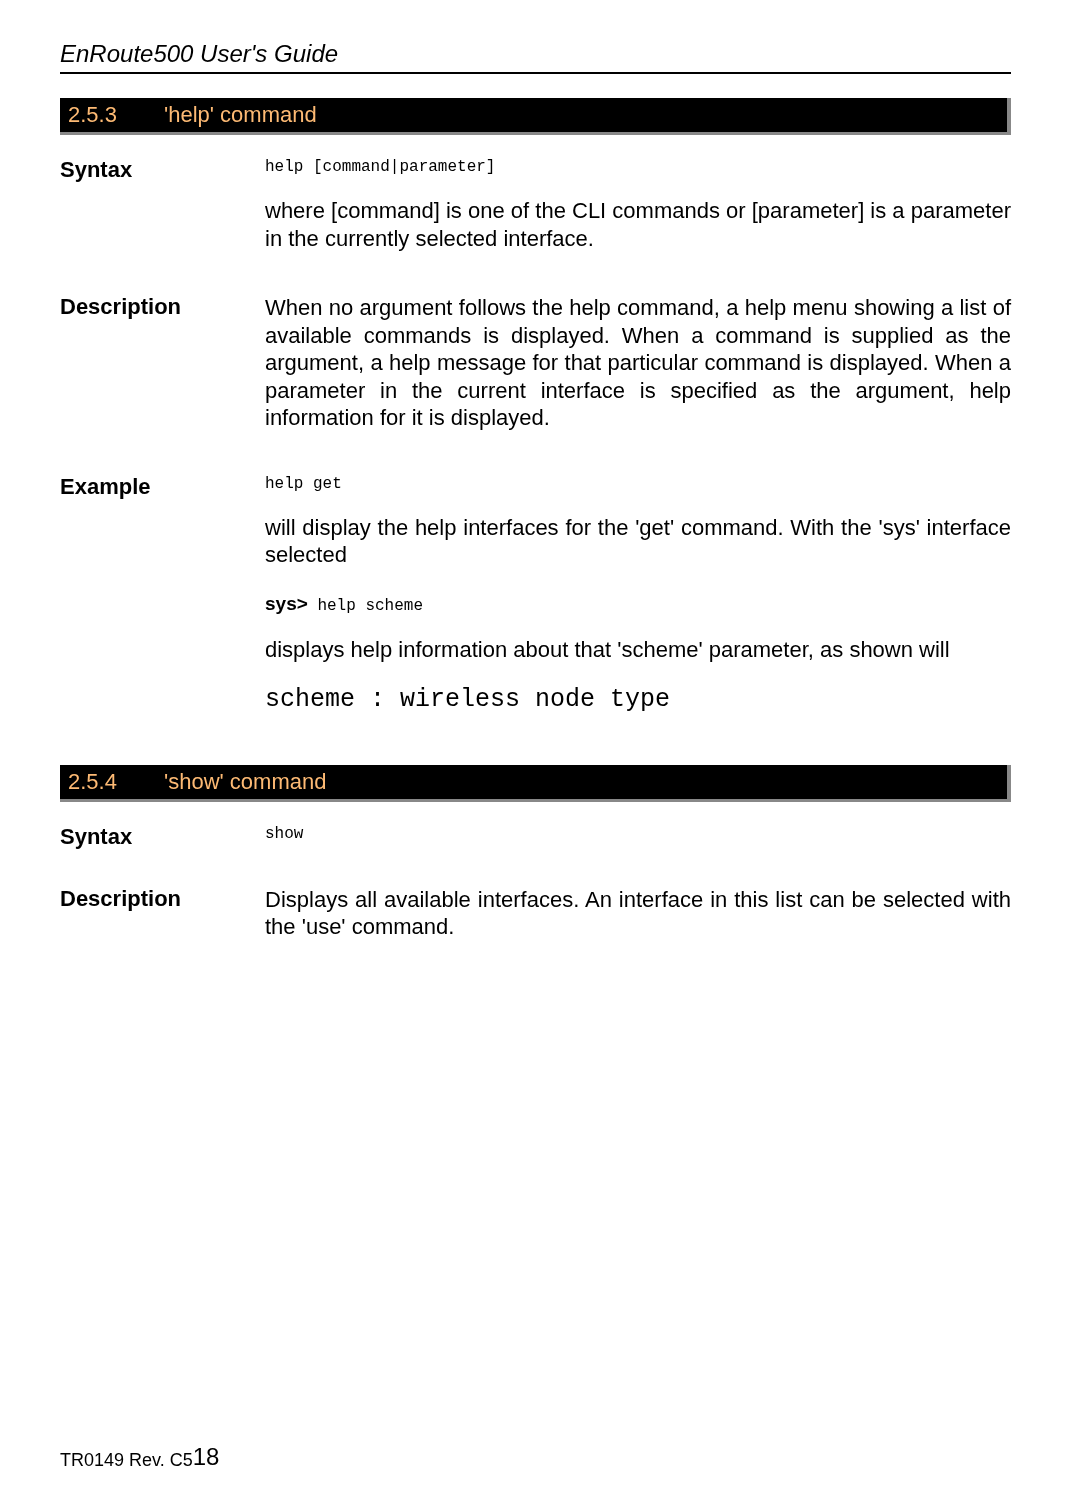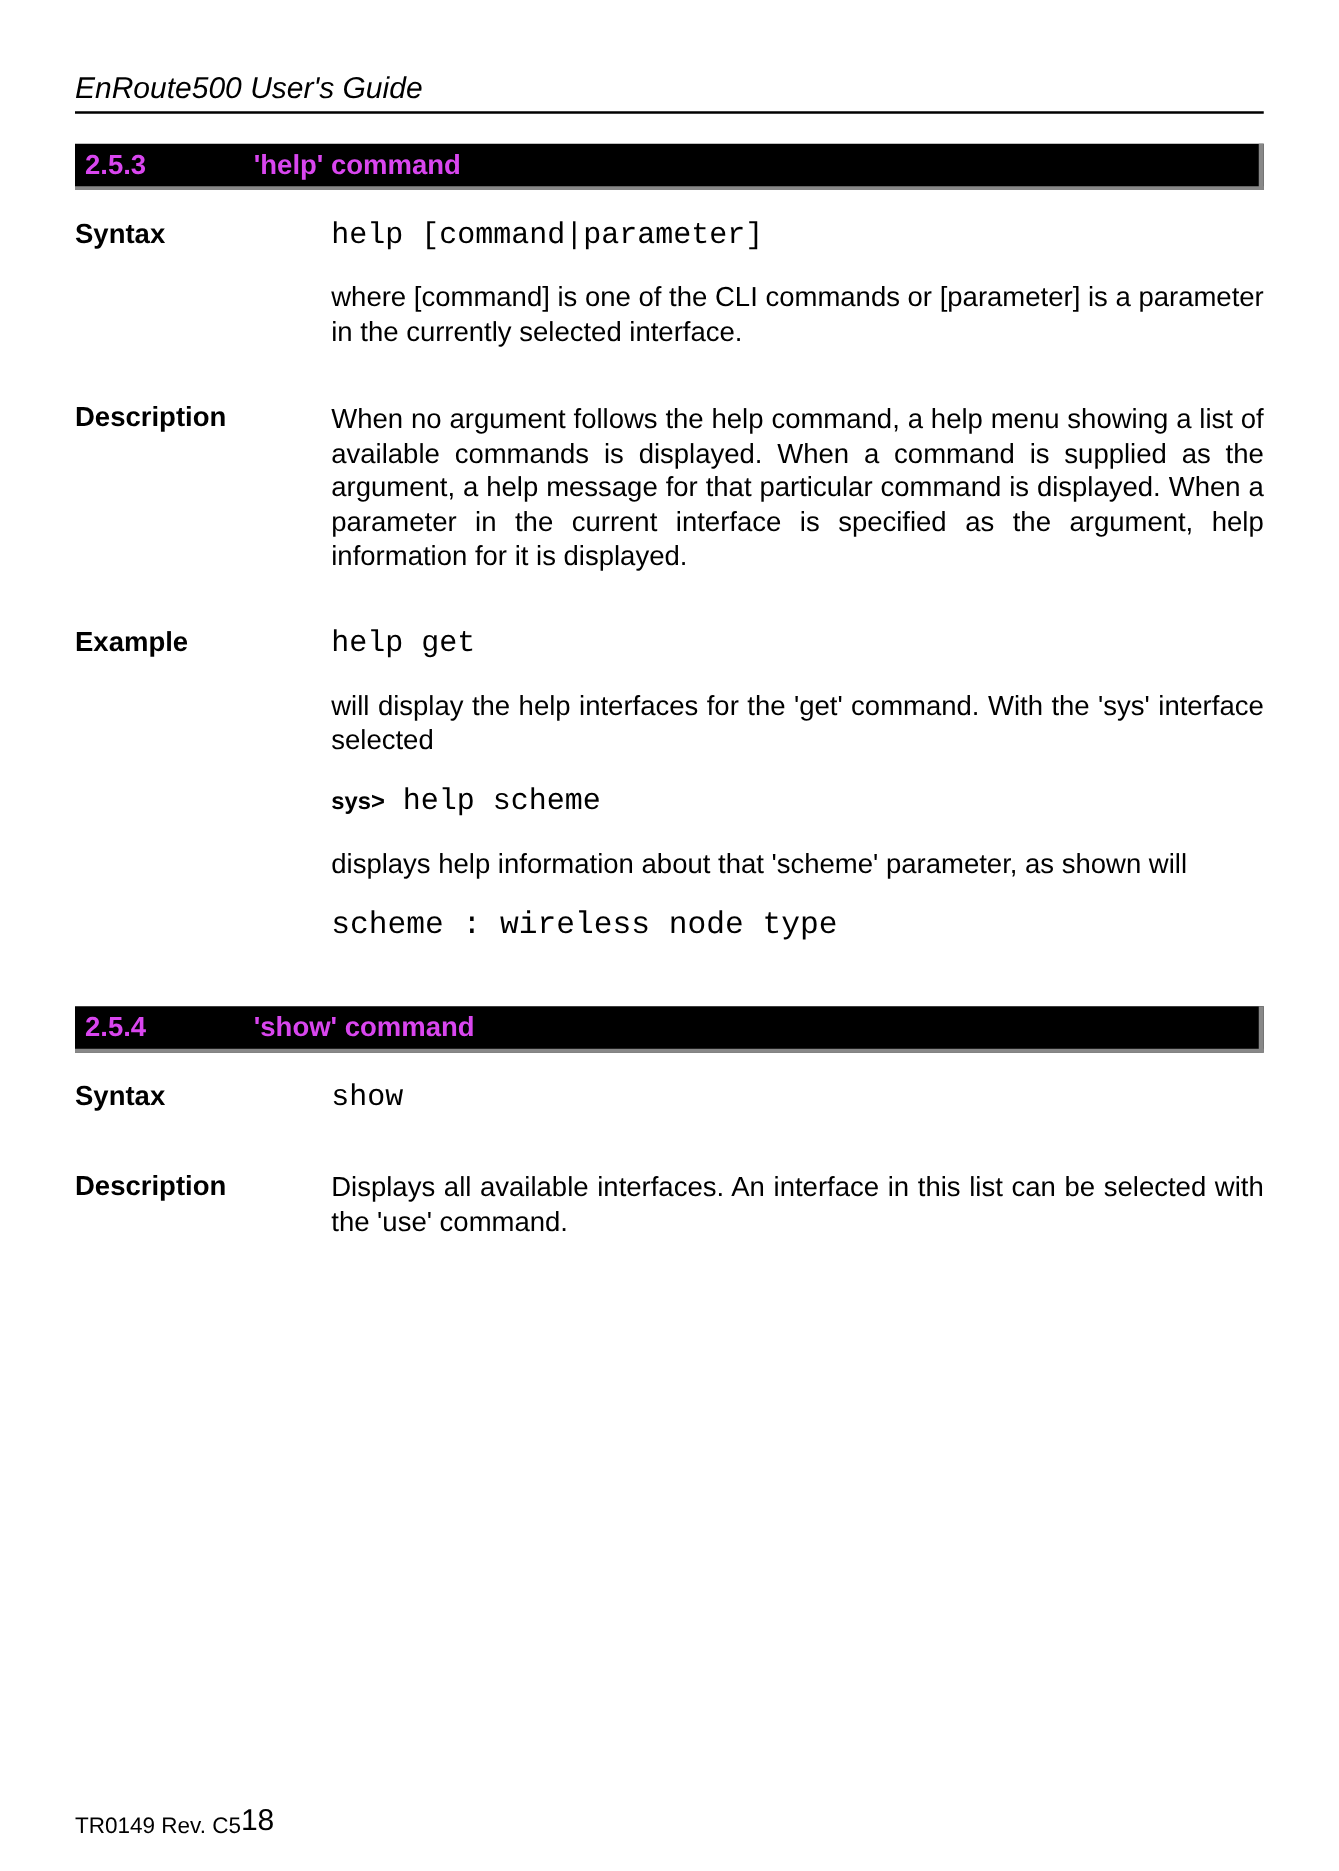--- a/index.html
+++ b/index.html
@@ -13,38 +13,36 @@
   .page {
     padding: 40px 60px 40px 60px;
     box-sizing: border-box;
     min-height: 1497px;
     position: relative;
   }
   .header-title {
     font-style: italic;
     font-size: 24px;
     margin-bottom: 4px;
-    margin-top: 17px;
   }
   .header-line {
     border: none;
     border-top: 2px solid #000;
     margin: 0 0 24px 0;
   }
   .section-bar {
     background: #000;
-    color: #d946ef;
-    font-weight: bold;
+    color: #fdba74;
+    font-weight: normal;
     font-size: 22px;
     padding: 4px 8px;
     margin-bottom: 22px;
     border-right: 4px solid #888;
     border-bottom: 3px solid #888;
     display: flex;
-    gap: 39px;
   }
   .section-num {
     width: 96px;
     flex-shrink: 0;
   }
   .row {
     display: flex;
     margin-bottom: 22px;
     font-size: 22px;
     gap: 25px;
@@ -54,21 +52,21 @@
     flex-shrink: 0;
     font-weight: bold;
   }
   .content-col {
     flex: 1;
     text-align: justify;
     line-height: 1.25;
   }
   .mono {
     font-family: "Courier New", Courier, monospace;
-    font-size: 24px;
+    font-size: 16px;
   }
   .mono-bold {
     font-family: Liberation Sans, sans-serif;
     font-size: 19px;
     font-weight: bold;
   }
   .para {
     margin-bottom: 20px;
   }
   .center-mono {

